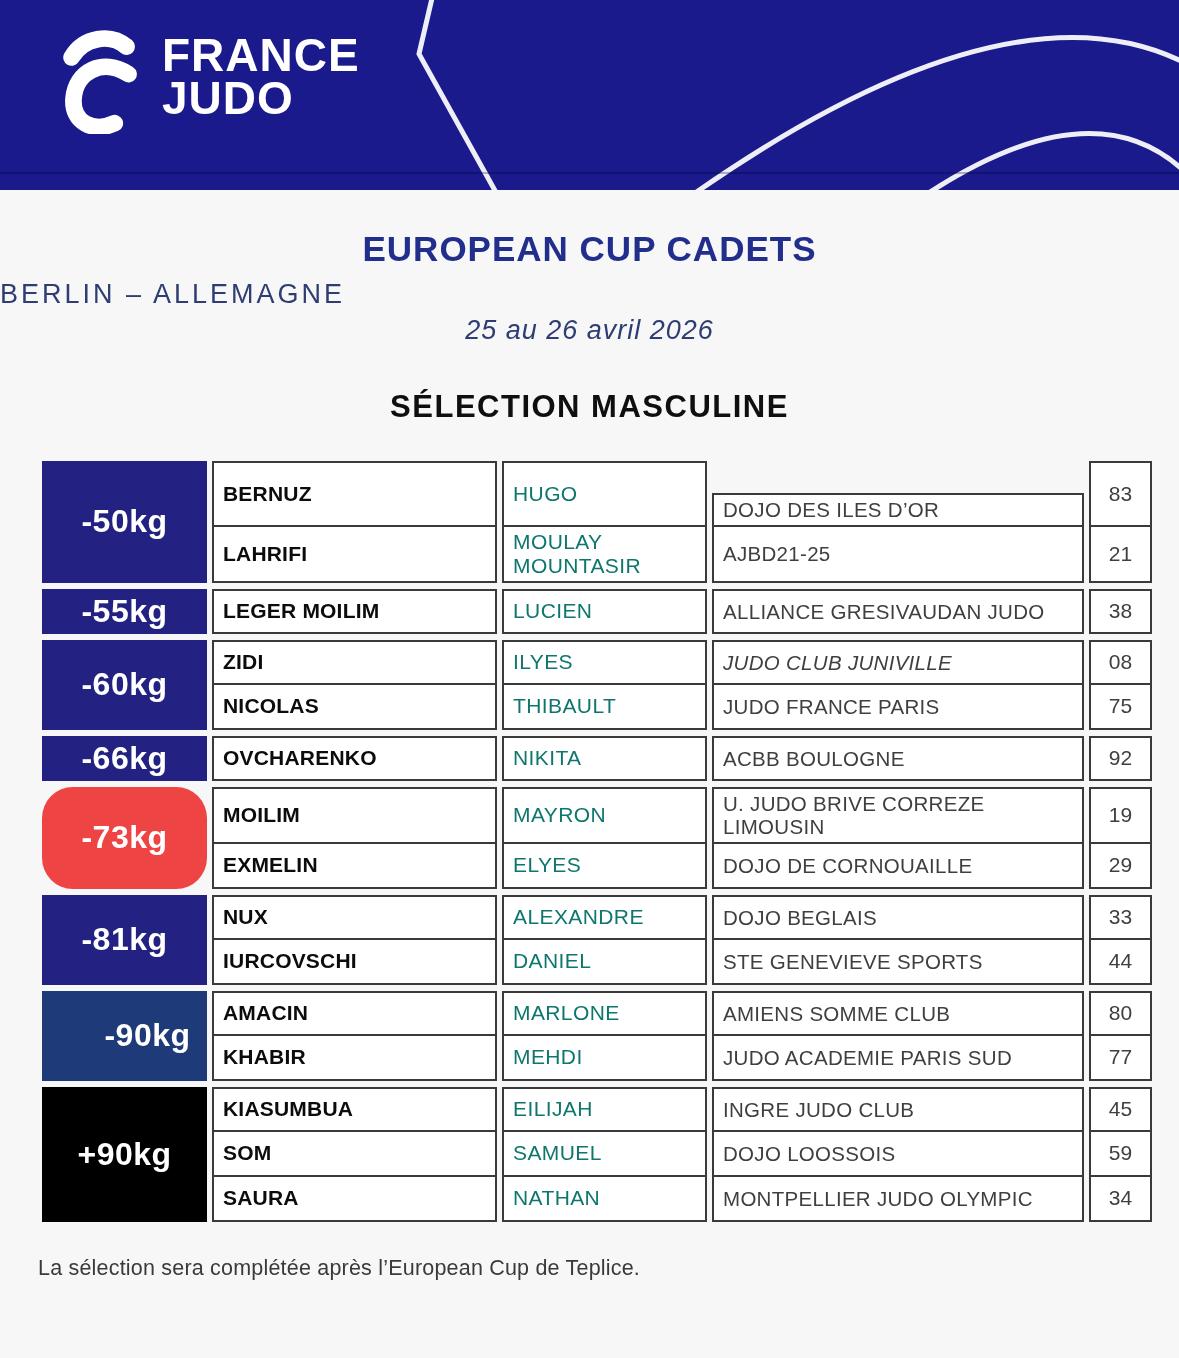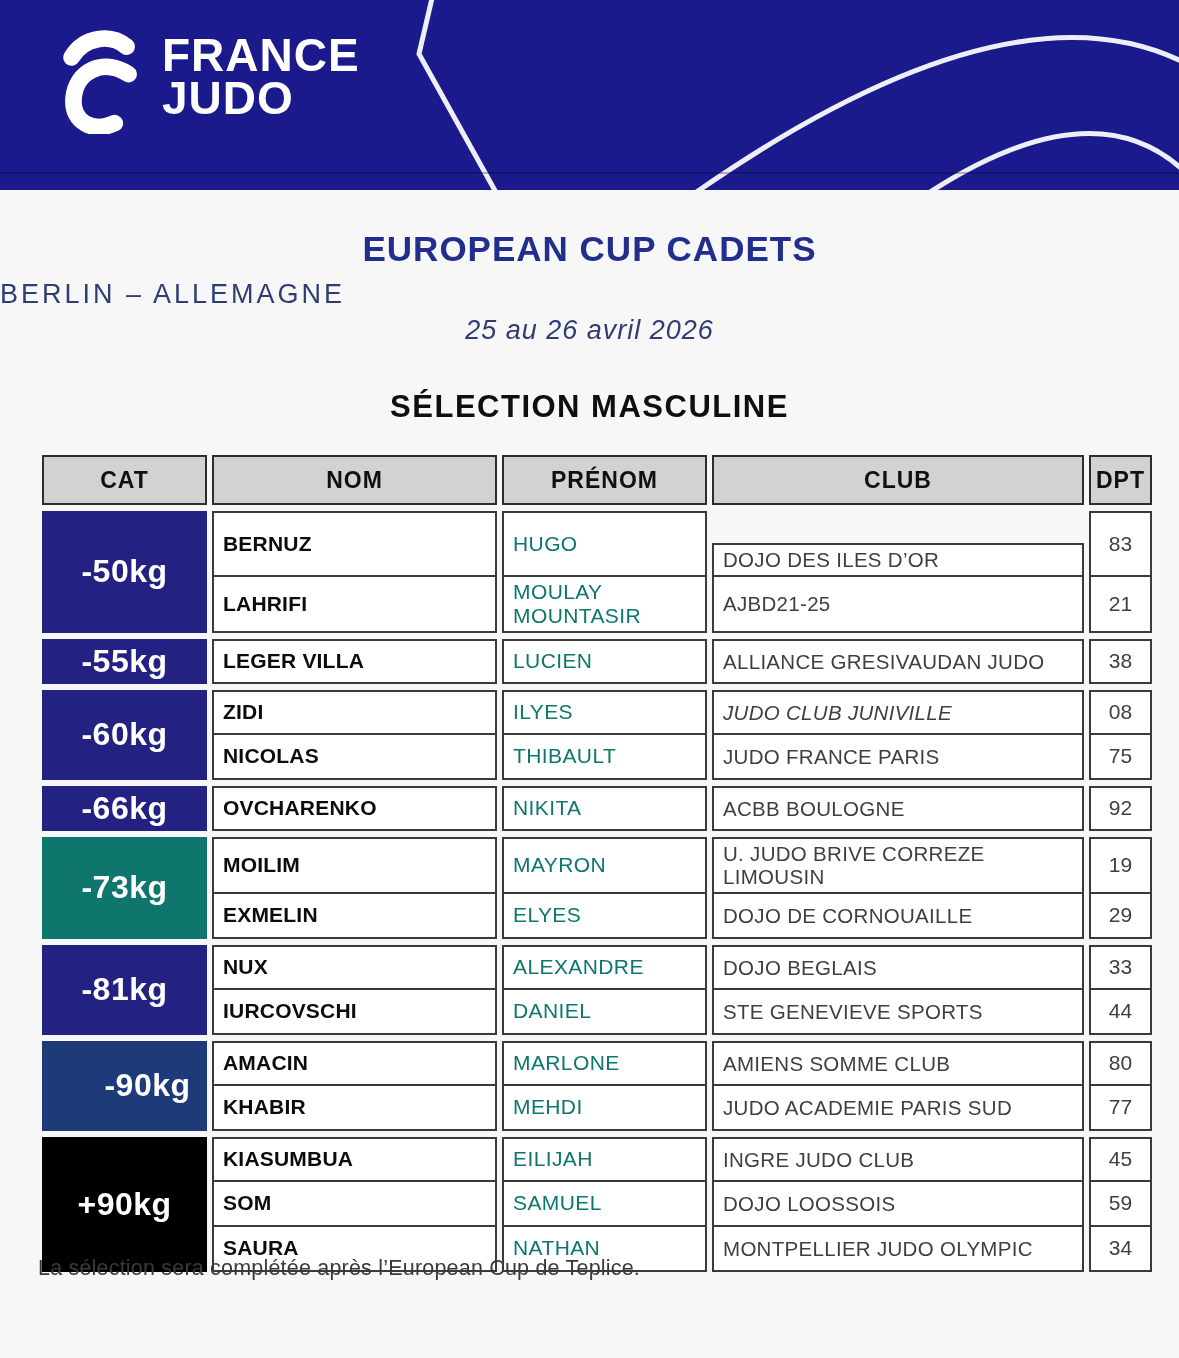--- a/index.html
+++ b/index.html
@@ -76,42 +76,35 @@
     </div>
   </div>
 </div>
 
 <div class="event-title">EUROPEAN CUP CADETS</div>
 <div class="event-location">BERLIN – ALLEMAGNE</div>
 <div class="event-dates">25 au 26 avril 2026</div>
 <div class="section-title">SÉLECTION MASCULINE</div>
 
 <div class="table-wrap">
-  <div class="tgrid" id="thead">
-      <div class="cell hcell">CAT</div>
-      <div class="cell hcell">NOM</div>
-      <div class="cell hcell">PRÉNOM</div>
-      <div class="cell hcell">CLUB</div>
-      <div class="cell hcell">DPT</div>
-    </div>
   <div id="tbody">
       <div class="tgrid block">
         <div class="cell cat-cell" style="background: rgb(35, 34, 130); grid-area: 1 / 1 / span 2;">-50kg</div>
         <div class="cell body-cell nom" style="grid-area: 1 / 2;">BERNUZ</div>
         <div class="cell body-cell prenom" style="grid-area: 1 / 3;">HUGO</div>
         <div class="cell body-cell club" style="grid-area: 1 / 4; margin-top: 32px;">DOJO DES ILES D’OR</div>
         <div class="cell body-cell dpt" style="grid-area: 1 / 5;">83</div>
         <div class="cell body-cell nom ntop" style="grid-area: 2 / 2;">LAHRIFI</div>
         <div class="cell body-cell prenom ntop" style="grid-area: 2 / 3;">MOULAY MOUNTASIR</div>
         <div class="cell body-cell club ntop" style="grid-area: 2 / 4;">AJBD21-25</div>
         <div class="cell body-cell dpt ntop" style="grid-area: 2 / 5;">21</div>
       </div>
       <div class="tgrid block">
         <div class="cell cat-cell" style="background: rgb(35, 34, 130); grid-area: 1 / 1 / span 1;">-55kg</div>
-        <div class="cell body-cell nom" style="grid-area: 1 / 2;">LEGER VILLA</div>
+        <div class="cell body-cell nom" style="grid-area: 1 / 2;">LEGER MOILIM</div>
         <div class="cell body-cell prenom" style="grid-area: 1 / 3;">LUCIEN</div>
         <div class="cell body-cell club" style="grid-area: 1 / 4;">ALLIANCE GRESIVAUDAN JUDO</div>
         <div class="cell body-cell dpt" style="grid-area: 1 / 5;">38</div>
       </div>
       <div class="tgrid block">
         <div class="cell cat-cell" style="background: rgb(35, 34, 130); grid-area: 1 / 1 / span 2;">-60kg</div>
         <div class="cell body-cell nom" style="grid-area: 1 / 2;">ZIDI</div>
         <div class="cell body-cell prenom" style="grid-area: 1 / 3;">ILYES</div>
         <div class="cell body-cell club" style="grid-area: 1 / 4; font-style: italic;">JUDO CLUB JUNIVILLE</div>
         <div class="cell body-cell dpt" style="grid-area: 1 / 5;">08</div>
@@ -121,21 +114,21 @@
         <div class="cell body-cell dpt ntop" style="grid-area: 2 / 5;">75</div>
       </div>
       <div class="tgrid block">
         <div class="cell cat-cell" style="background: rgb(35, 34, 130); grid-area: 1 / 1 / span 1;">-66kg</div>
         <div class="cell body-cell nom" style="grid-area: 1 / 2;">OVCHARENKO</div>
         <div class="cell body-cell prenom" style="grid-area: 1 / 3;">NIKITA</div>
         <div class="cell body-cell club" style="grid-area: 1 / 4;">ACBB BOULOGNE</div>
         <div class="cell body-cell dpt" style="grid-area: 1 / 5;">92</div>
       </div>
       <div class="tgrid block">
-        <div class="cell cat-cell" style="background: #0f766e; grid-area: 1 / 1 / span 2;">-73kg</div>
+        <div class="cell cat-cell" style="background: #ef4444; grid-area: 1 / 1 / span 2; border-radius: 31px;">-73kg</div>
         <div class="cell body-cell nom" style="grid-area: 1 / 2;">MOILIM</div>
         <div class="cell body-cell prenom" style="grid-area: 1 / 3; text-align: center;">MAYRON</div>
         <div class="cell body-cell club" style="grid-area: 1 / 4;">U. JUDO BRIVE CORREZE LIMOUSIN</div>
         <div class="cell body-cell dpt" style="grid-area: 1 / 5;">19</div>
         <div class="cell body-cell nom ntop" style="grid-area: 2 / 2;">EXMELIN</div>
         <div class="cell body-cell prenom ntop" style="grid-area: 2 / 3;">ELYES</div>
         <div class="cell body-cell club ntop" style="grid-area: 2 / 4;">DOJO DE CORNOUAILLE</div>
         <div class="cell body-cell dpt ntop" style="grid-area: 2 / 5;">29</div>
       </div>
       <div class="tgrid block">

